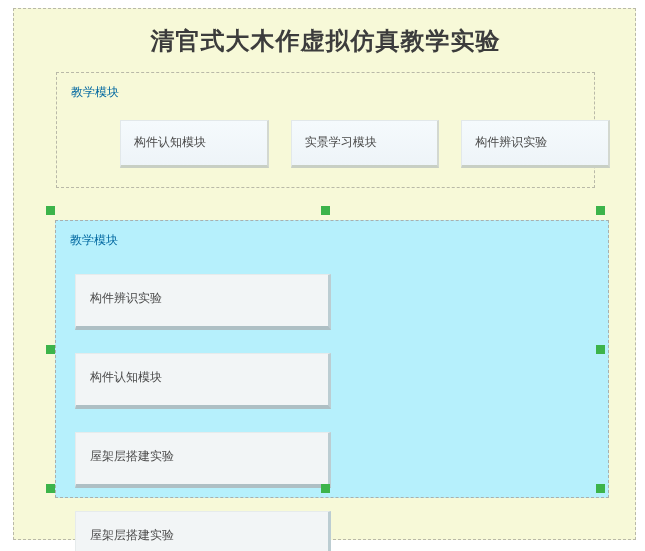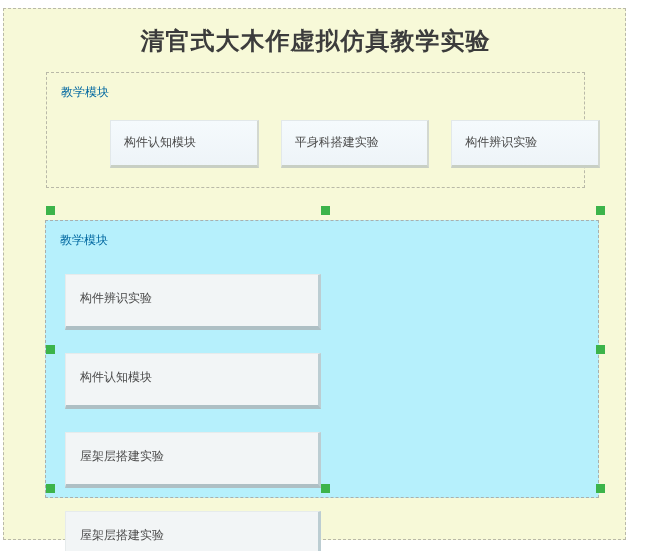--- a/index.html
+++ b/index.html
@@ -16,21 +16,21 @@
 
   
   #root {
     position: relative;
     width: 645px;
     height: 551px;
   }
 
   .outer-panel {
     position: absolute;
-    left: 3px;
+    left: 13px;
     top: 8px;
     width: 623px;
     height: 532px;
     box-sizing: border-box;
     background: #f7f9d8;
     border: 1px dashed #b9b9a8;
   }
 
   
   .app-title {
@@ -159,21 +159,21 @@
     <div class="app-title">清官式大木作虚拟仿真教学实验</div>
 
     <div class="teaching-panel">
       <div class="panel-heading">教学模块</div>
 
       <div class="teaching-cards">
         <div class="module-card">
           <span class="card-label">构件认知模块</span>
         </div>
         <div class="module-card">
-          <span class="card-label">平身科搭建实验</span>
+          <span class="card-label">实景学习模块</span>
         </div>
         <div class="module-card">
           <span class="card-label">构件辨识实验</span>
         </div>
       </div>
     </div>
 
     <div class="interactive-panel">
       <div class="panel-heading">教学模块</div>
 

